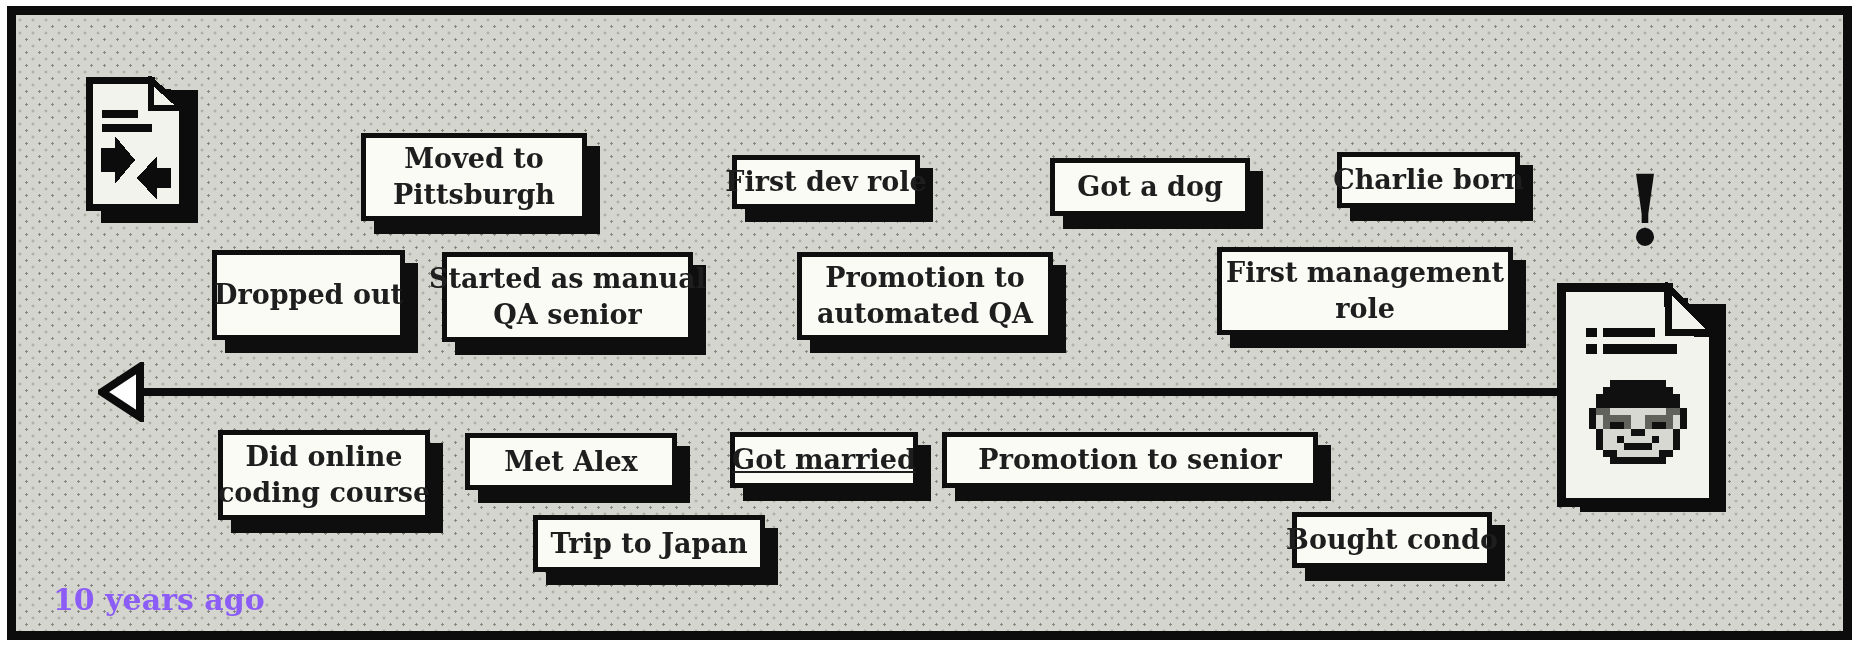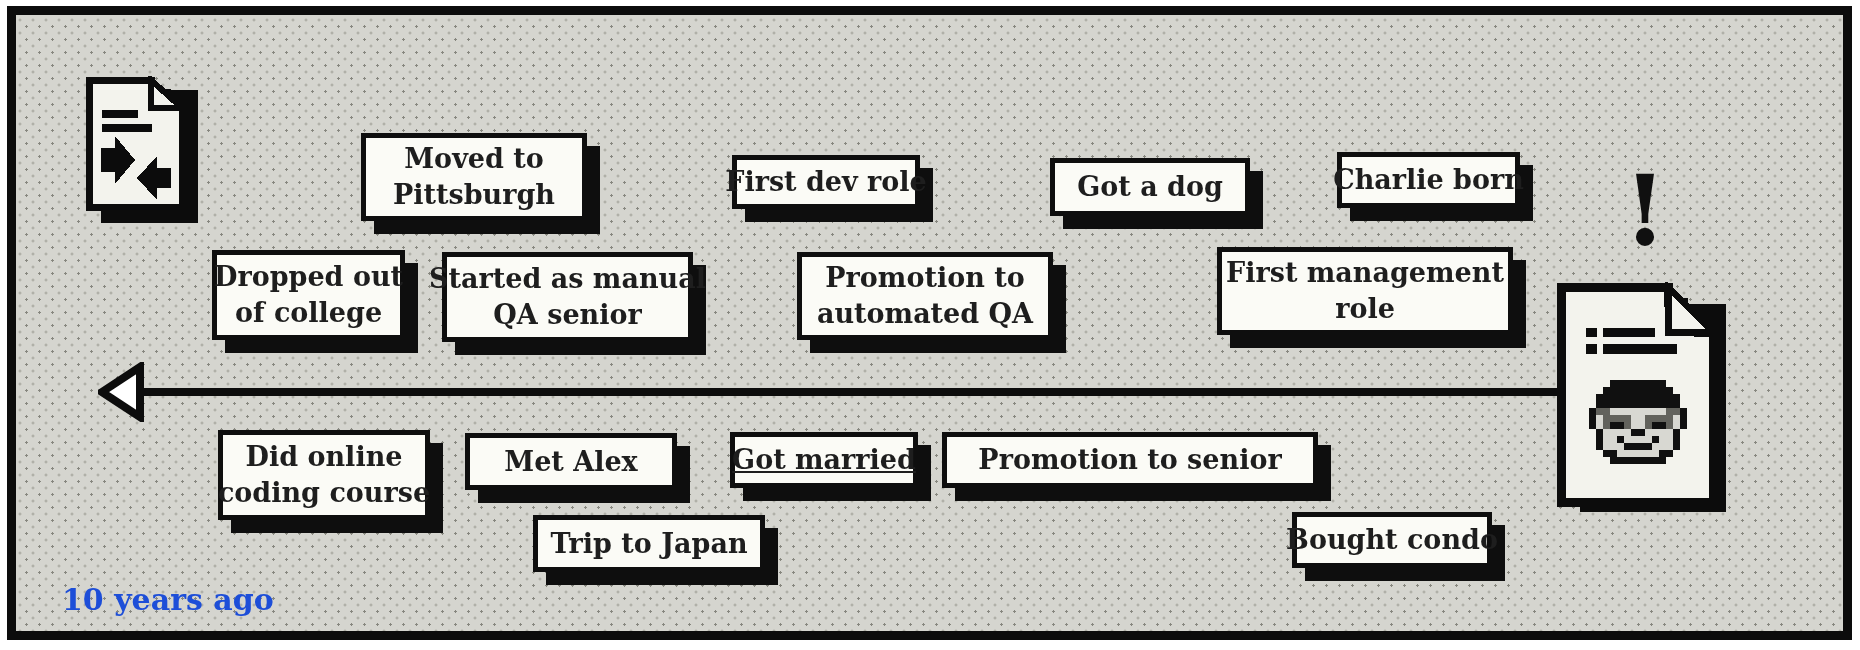--- a/index.html
+++ b/index.html
@@ -20,21 +20,21 @@
   
   .evt{position:absolute;box-sizing:border-box;background:#fbfbf6;
        border:5px solid #0e0e0e;box-shadow:13px 13px 0 #0e0e0e;
        display:flex;flex-direction:column;align-items:center;justify-content:center;
        text-align:center;font-weight:700;font-size:27px;line-height:36px;color:#1e1e1e;}
   .evt span{display:block;white-space:nowrap;}
 
   .timeline-line{position:absolute;left:132px;top:388px;width:1436px;height:8px;background:#0c0c0c;}
   .arrowhead{position:absolute;left:98px;top:362px;}
 
-  .start-label{position:absolute;left:62px;top:582px;font-size:30px;font-weight:700;color:#1d4ed8;}
+  .start-label{position:absolute;left:53px;top:582px;font-size:30px;font-weight:700;color:#8b5cf6;}
   .bang{position:absolute;left:1613px;top:168px;width:64px;height:96px;
         font-size:98px;font-weight:700;text-align:center;line-height:86px;color:#101010;}
 
   .icon-wrap{position:absolute;}
   svg{display:block;}
 </style>
 </head>
 <body>
 
 <div class="stage">
@@ -68,21 +68,20 @@
     <span>First dev role</span>
   </div>
   <div class="evt" style="left:1050px;top:158px;width:200px;height:58px;">
     <span>Got a dog</span>
   </div>
   <div class="evt" style="left:1337px;top:152px;width:183px;height:56px;">
     <span>Charlie born</span>
   </div>
   <div class="evt" style="left:212px;top:250px;width:193px;height:90px;">
     <span>Dropped out</span>
-    <span>of college</span>
   </div>
   <div class="evt" style="left:442px;top:252px;width:251px;height:90px;">
     <span>Started as manual</span>
     <span>QA senior</span>
   </div>
   <div class="evt" style="left:797px;top:252px;width:256px;height:88px;">
     <span>Promotion to</span>
     <span>automated QA</span>
   </div>
   <div class="evt" style="left:1217px;top:247px;width:296px;height:88px;">

